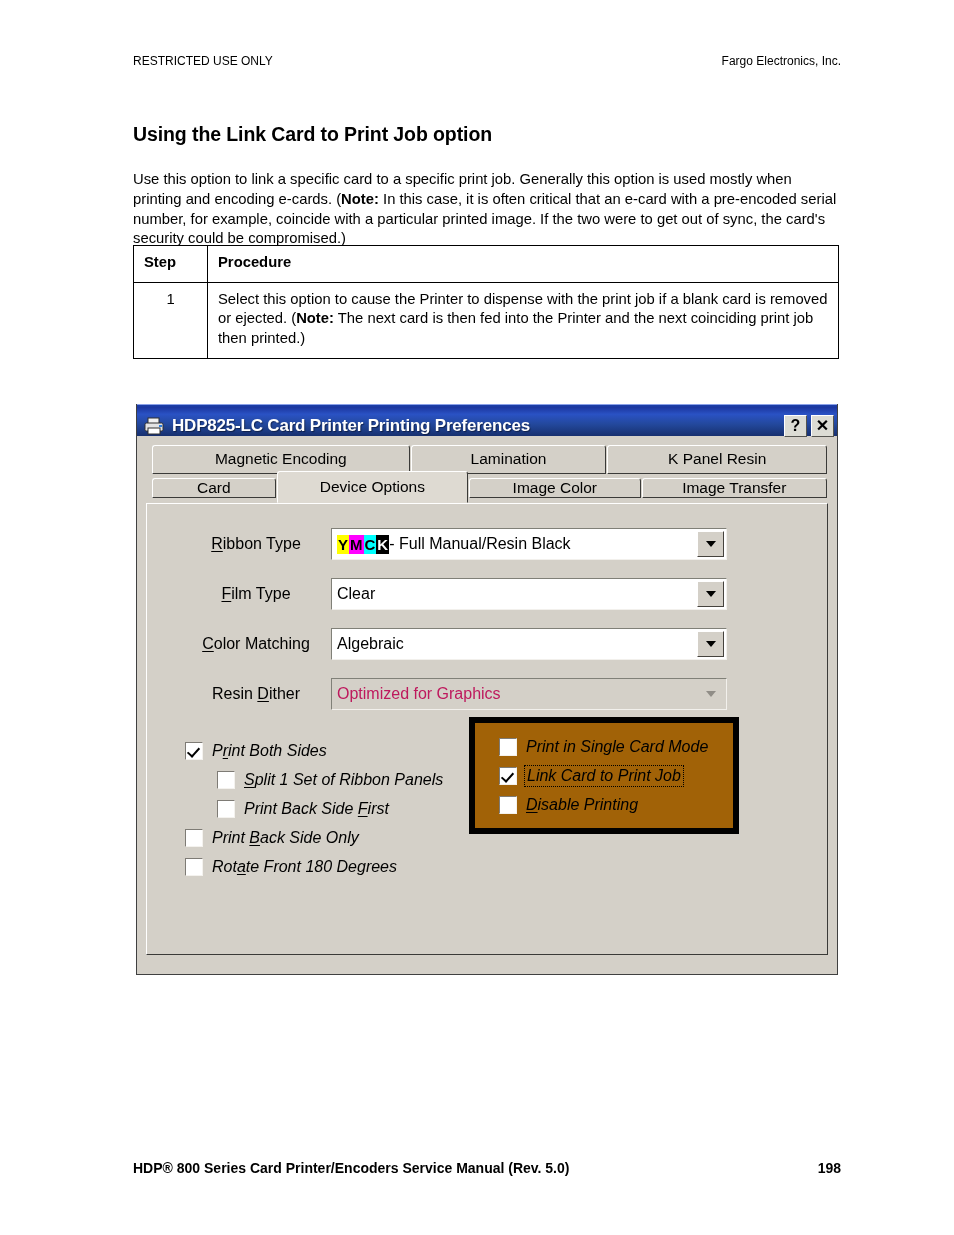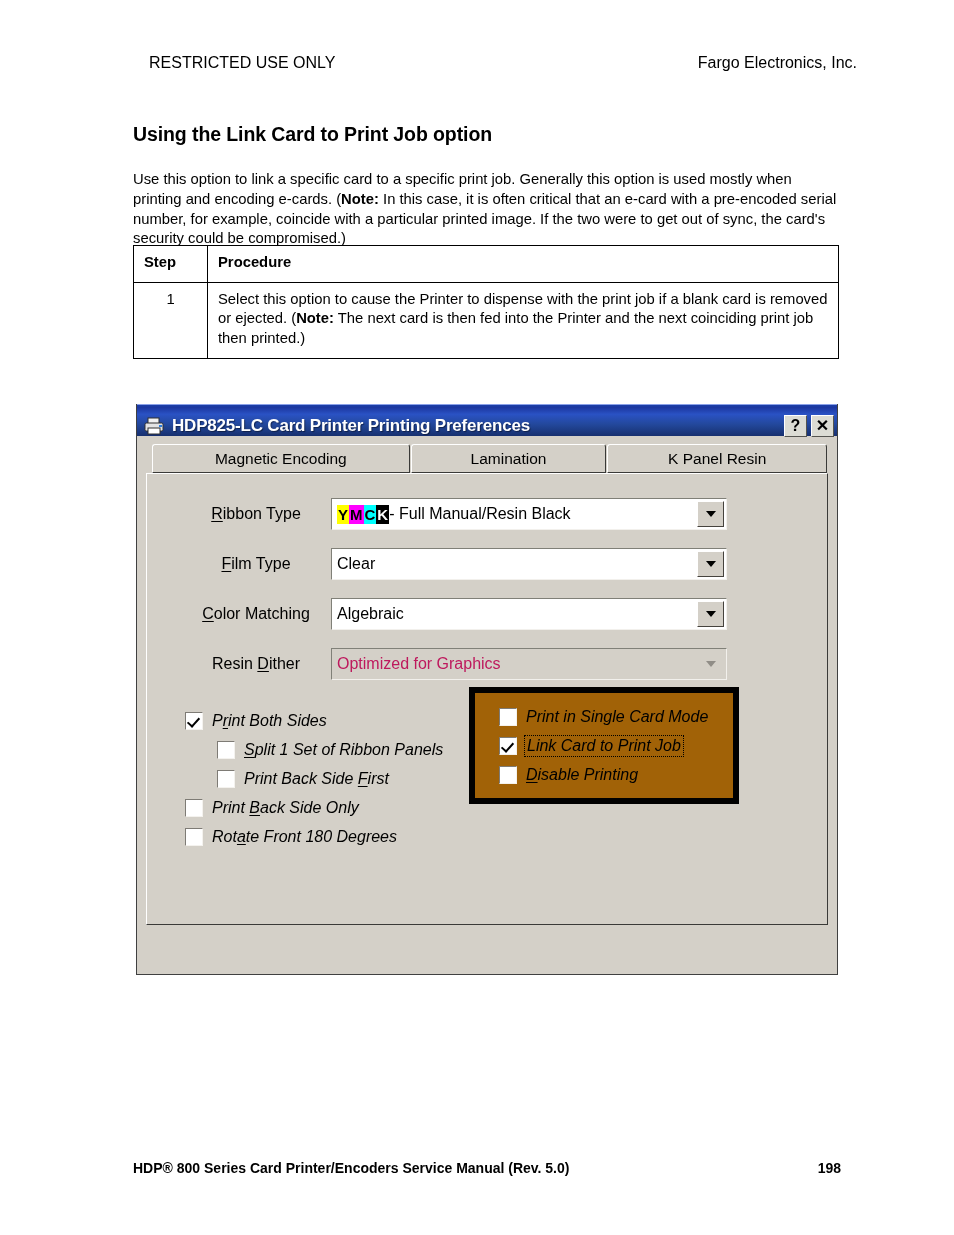--- a/index.html
+++ b/index.html
@@ -10,23 +10,23 @@
     background: #ffffff;
     font-family: "Liberation Sans", sans-serif;
     color: #000000;
     position: relative;
     overflow: hidden;
   }
 
   
   .page-header {
     position: absolute;
-    left: 149px; top: 54px; width: 708px;
+    left: 133px; top: 54px; width: 708px;
     display: flex; justify-content: space-between; align-items: baseline;
-    font-size: 16px;
+    font-size: 12px;
   }
   .page-footer {
     position: absolute;
     left: 133px; top: 1160px; width: 708px;
     display: flex; justify-content: space-between; align-items: baseline;
     font-size: 14px; font-weight: bold;
   }
 
   .section-title {
     position: absolute;
@@ -96,21 +96,21 @@
     border-right-color: #555550; border-bottom-color: #555550;
     color: #000000; font-weight: bold; font-size: 16px;
     display: flex; align-items: center; justify-content: center;
     line-height: 1;
   }
 
   .dlg-body { padding: 8px 9px 0 9px; height: calc(100% - 32px); }
 
   
   .tab-rows { margin-left: 6px; }
-  .tab-row { display: flex; height: 30px; }
+  .tab-row { display: flex; height: 30px; align-items: center; }
   .tab-row.row1 { margin-bottom: -1px; }
   .tab {
     background: #d4d0c8;
     border: 1px solid #ffffff;
     border-right: 1px solid #3a3a38;
     border-bottom: 1px solid #3a3a38;
     border-radius: 3px 3px 0 0;
     display: flex; align-items: center; justify-content: center;
     font-size: 15.5px; color: #000;
     margin-right: 1px;
@@ -284,20 +284,34 @@
         <div class="tab" style="width:258px">
             <span>Magnetic Encoding</span>
           </div>
         <div class="tab" style="width:196px">
             <span>Lamination</span>
           </div>
         <div class="tab" style="width:220px">
             <span>K Panel Resin</span>
           </div>
       </div>
+      <div class="tab-row row2">
+        <div class="tab" style="width:124px">
+            <span>Card</span>
+          </div>
+        <div class="tab selected" style="width:192px">
+            <span>Device Options</span>
+          </div>
+        <div class="tab" style="width:172px">
+            <span>Image Color</span>
+          </div>
+        <div class="tab" style="width:186px">
+            <span>Image Transfer</span>
+          </div>
+      </div>
     </div>
 
     <div class="tab-pane">
 
       <div class="field-row">
         <label class="field-label"><u>R</u><span>ibbon Type</span></label>
         <div class="combo">
           <span class="combo-text">
               <span class="ymck">
                 <span class="y">Y</span>

